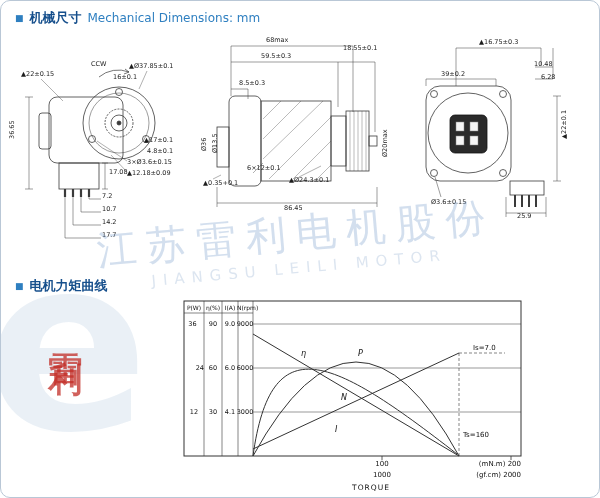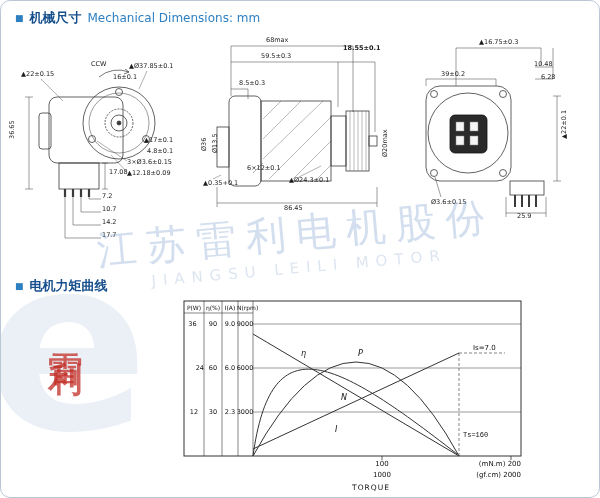--- a/index.html
+++ b/index.html
@@ -102,21 +102,21 @@
   <span class="dim" style="left:126px;top:158px;">3×Ø3.6±0.15</span>
   <span class="dim" style="left:126px;top:169px;">▲12.18±0.09</span>
   <span class="dim" style="left:108px;top:168px;">17.08</span>
   <span class="dim" style="left:101px;top:192px;">7.2</span>
   <span class="dim" style="left:101px;top:205px;">10.7</span>
   <span class="dim" style="left:101px;top:218px;">14.2</span>
   <span class="dim" style="left:101px;top:231px;">17.7</span>
 
   <span class="dim" style="left:265px;top:36px;">68max</span>
   <span class="dim" style="left:260px;top:52px;">59.5±0.3</span>
-  <span class="dim" style="left:342px;top:44px;font-weight:bold;">18.55±0.1</span>
+  <span class="dim" style="left:342px;top:44px;">18.55±0.1</span>
   <span class="dim" style="left:238px;top:79px;">8.5±0.3</span>
   <span class="dim rot" style="left:200px;top:150px;">Ø36</span>
   <span class="dim rot" style="left:211px;top:152px;">Ø13.5</span>
   <span class="dim rot" style="left:381px;top:156px;">Ø20max</span>
   <span class="dim" style="left:246px;top:164px;">6×12±0.1</span>
   <span class="dim" style="left:288px;top:176px;">▲Ø24.3±0.1</span>
   <span class="dim" style="left:202px;top:179px;">▲0.35+0.1</span>
   <span class="dim" style="left:283px;top:204px;">86.45</span>
 
   <span class="dim" style="left:478px;top:38px;">▲16.75±0.3</span>
@@ -157,30 +157,30 @@
   <span class="cell" style="left:183px;top:319px;width:17px;">36</span>
   <span class="cell" style="left:203px;top:319px;width:18px;">90</span>
   <span class="cell" style="left:221px;top:319px;width:16px;">9.0</span>
   <span class="cell" style="left:235px;top:319px;width:18px;">9000</span>
   <span class="cell" style="left:183px;top:363px;width:20px;text-align:right;">24</span>
   <span class="cell" style="left:203px;top:363px;width:18px;">60</span>
   <span class="cell" style="left:221px;top:363px;width:16px;">6.0</span>
   <span class="cell" style="left:235px;top:363px;width:18px;">6000</span>
   <span class="cell" style="left:183px;top:407px;width:20px;">12</span>
   <span class="cell" style="left:203px;top:407px;width:18px;">30</span>
-  <span class="cell" style="left:221px;top:407px;width:16px;">2.3</span>
+  <span class="cell" style="left:221px;top:407px;width:16px;">4.1</span>
   <span class="cell" style="left:235px;top:407px;width:18px;">3000</span>
 
   <span class="curvelab" style="left:300px;top:348px;">η</span>
   <span class="curvelab" style="left:357px;top:348px;">P</span>
   <span class="curvelab" style="left:340px;top:392px;">N</span>
   <span class="curvelab" style="left:334px;top:424px;">I</span>
 
   <span class="ann" style="left:472px;top:343px;">Is=7.0</span>
-  <span class="ann" style="left:462px;top:430px;font-family:Liberation Mono, monospace;">Ts=160</span>
+  <span class="ann" style="left:462px;top:430px;">Ts=160</span>
 
   <span class="xtick" style="left:373px;top:459px;width:16px;text-align:center;">100</span>
   <span class="xtick" style="left:455px;top:459px;width:65px;text-align:right;">(mN.m) 200</span>
   <span class="xtick" style="left:370px;top:470px;width:22px;text-align:center;">1000</span>
   <span class="xtick" style="left:448px;top:470px;width:72px;text-align:right;">(gf.cm) 2000</span>
   <span class="xlabel" style="left:330px;top:482px;width:80px;">TORQUE</span>
 
   <div class="wm wm-e">e</div>
   <div class="wm wm-seal">雷利</div>
   <div class="wm wm-cn">江苏雷利电机股份</div>

